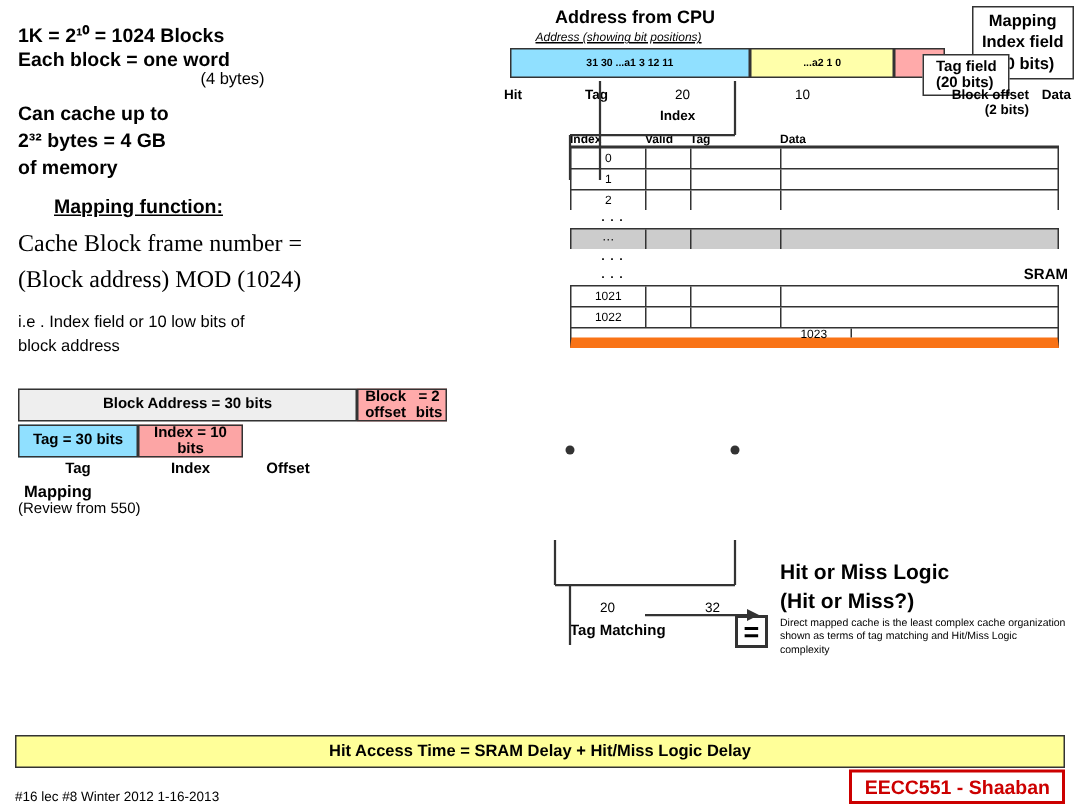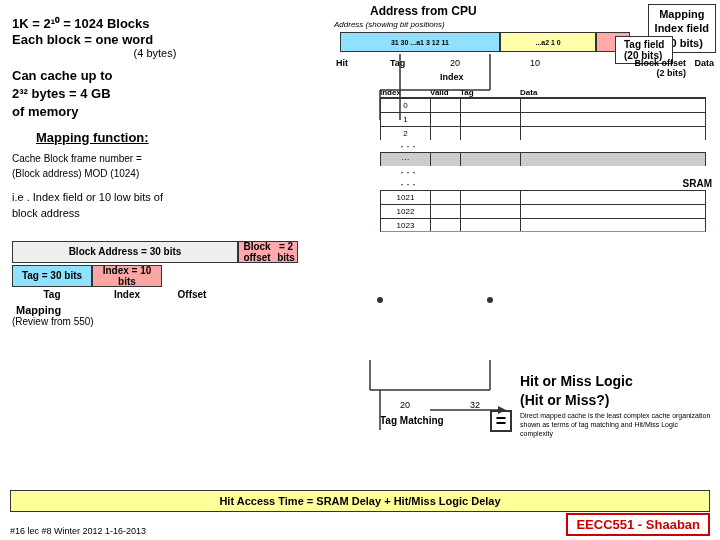--- a/index.html
+++ b/index.html
@@ -58,23 +58,24 @@
 
     #mapping-function {
       font-size: 13px;
       font-weight: bold;
       text-decoration: underline;
       margin-bottom: 6px;
       padding-left: 24px;
     }
 
     #cache-block {
-      font-size: 10px;
+      font-size: 16px;
       margin-bottom: 8px;
       line-height: 1.5;
+      font-family: Liberation Serif, serif;
     }
 
     #ie-index {
       font-size: 11px;
       margin-bottom: 19px;
       line-height: 1.5;
     }
 
     
     #address-bar {
@@ -198,23 +199,24 @@
       top: 4px;
       left: 60px;
       font-size: 12px;
       font-weight: bold;
       text-align: center;
     }
 
     #addr-showing {
       position: absolute;
       top: 20px;
-      left: 24px;
+      left: 47px;
       font-size: 8px;
       font-style: italic;
+      text-decoration: underline;
     }
 
     
     #addr-bits-bar {
       position: absolute;
       top: 32px;
       left: 30px;
       right: 90px;
       height: 20px;
       display: flex;
@@ -329,21 +331,21 @@
     .sram-col-tag { width: 60px; }
     .sram-col-data { flex: 1; }
 
     .sram-row {
       display: flex;
       border: 1px solid #333;
       border-bottom: none;
       height: 14px;
       align-items: center;
     }
-    .sram-row:last-child { border-bottom: 1px solid #f97316; }
+    .sram-row:last-child { border-bottom: 7px solid #f97316; flex-direction: column; }
     .sram-row-highlighted { background: #ccc; }
 
     .sram-cell {
       font-size: 8px;
       padding: 0 2px;
       border-right: 1px solid #333;
       height: 100%;
       display: flex;
       align-items: center;
     }

